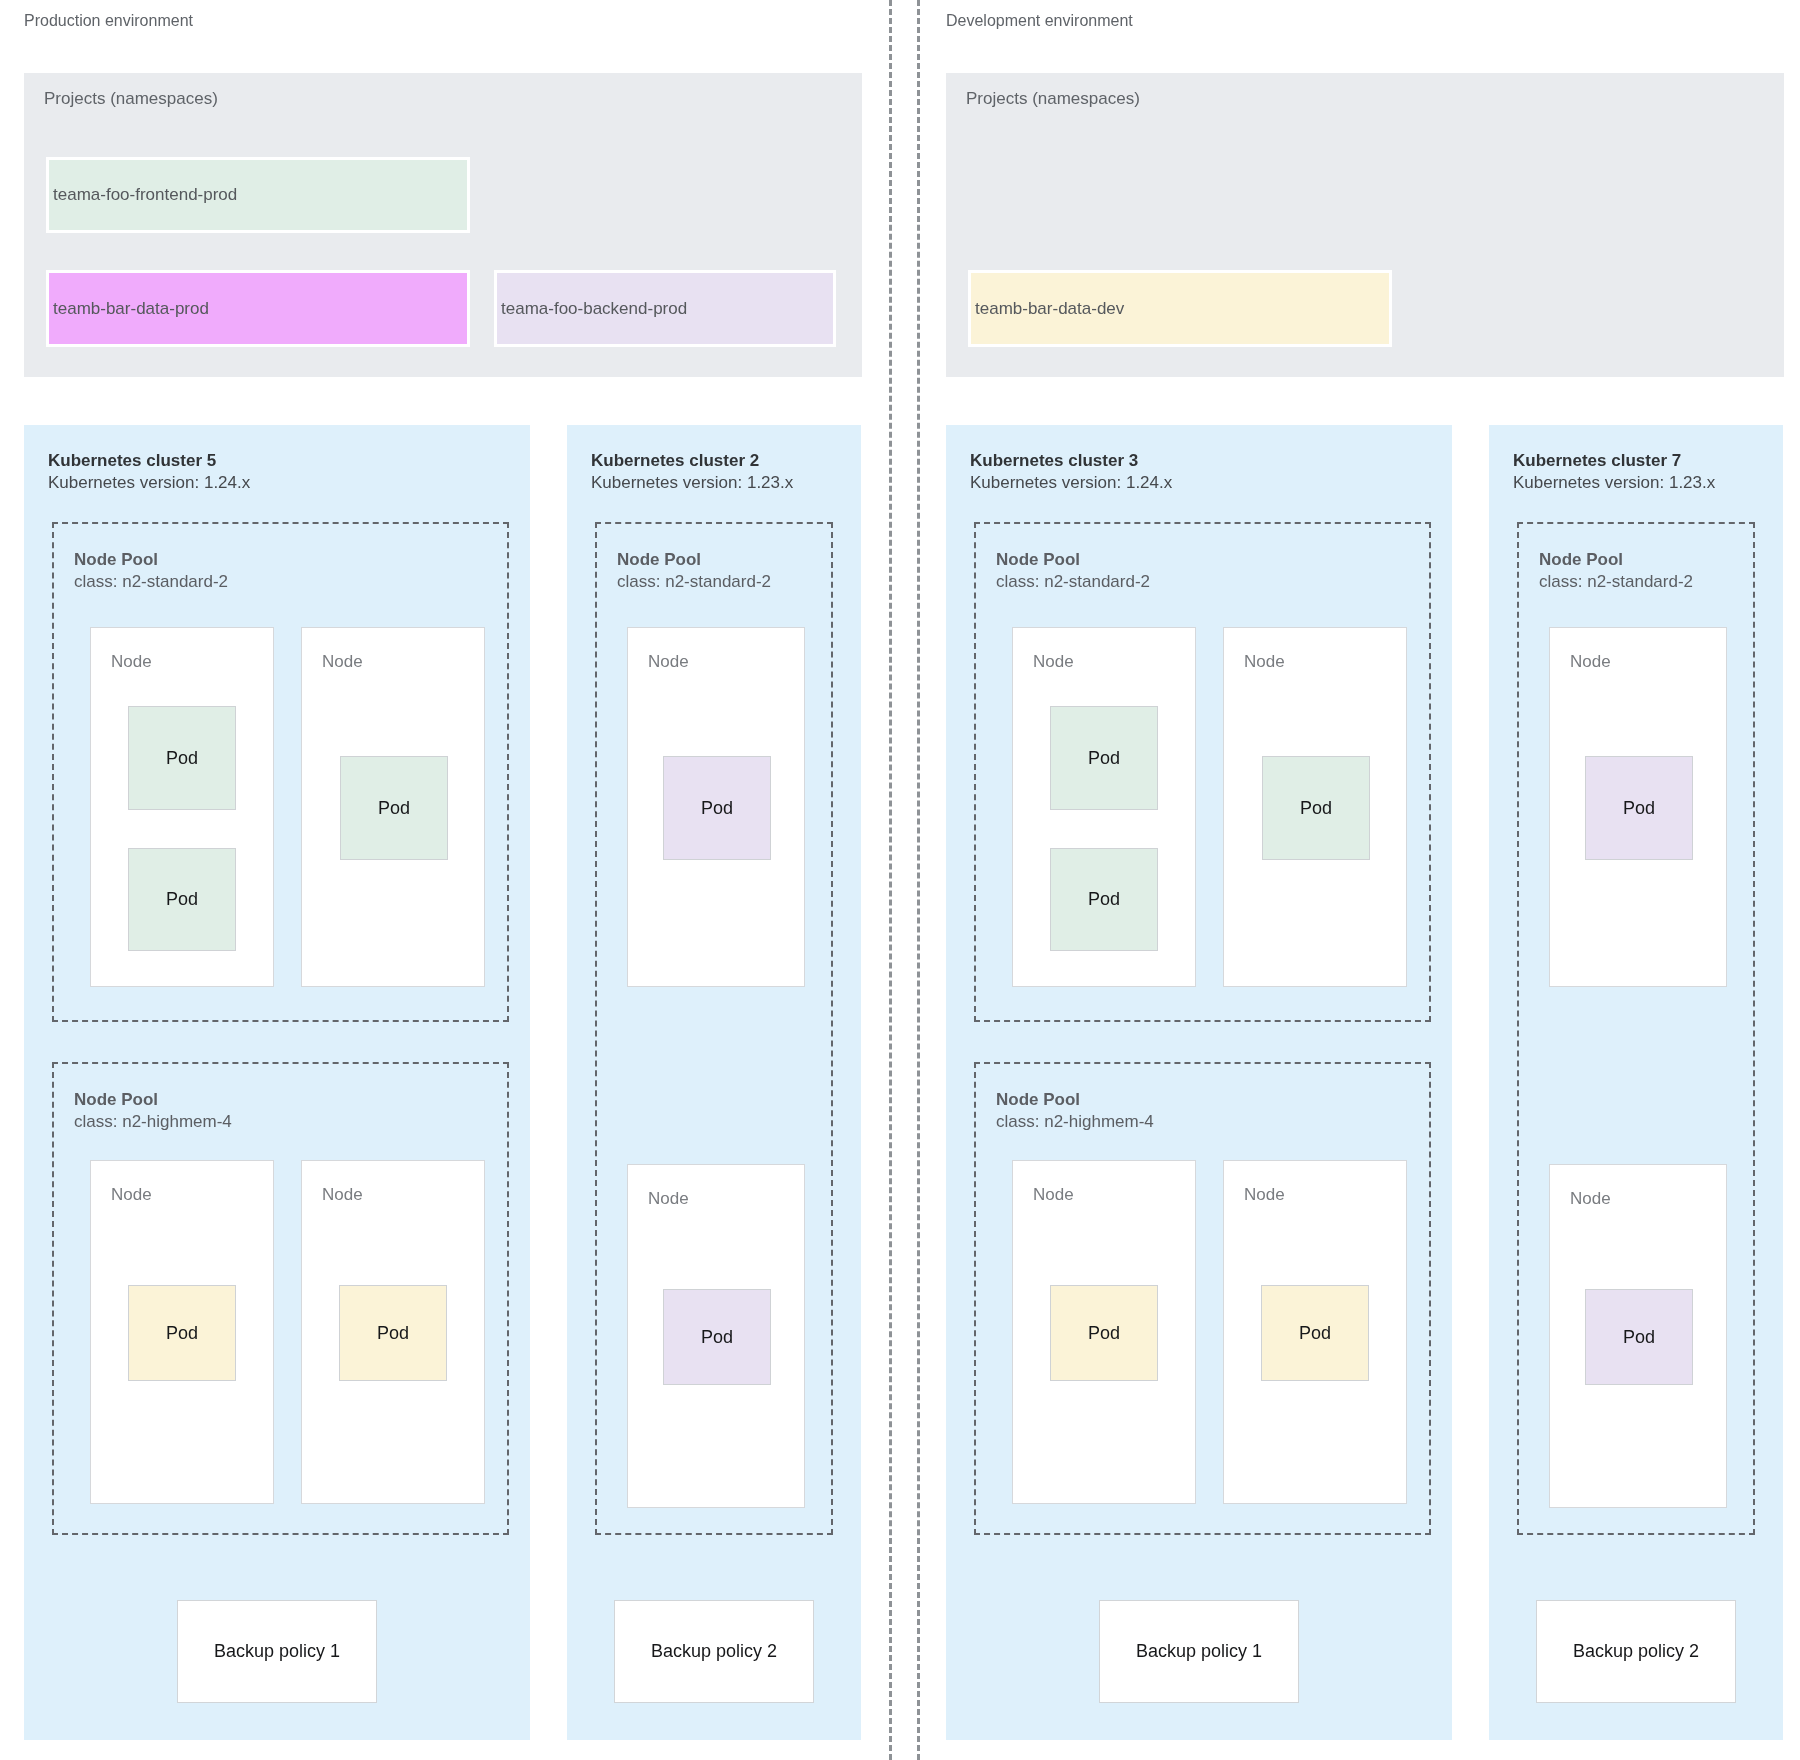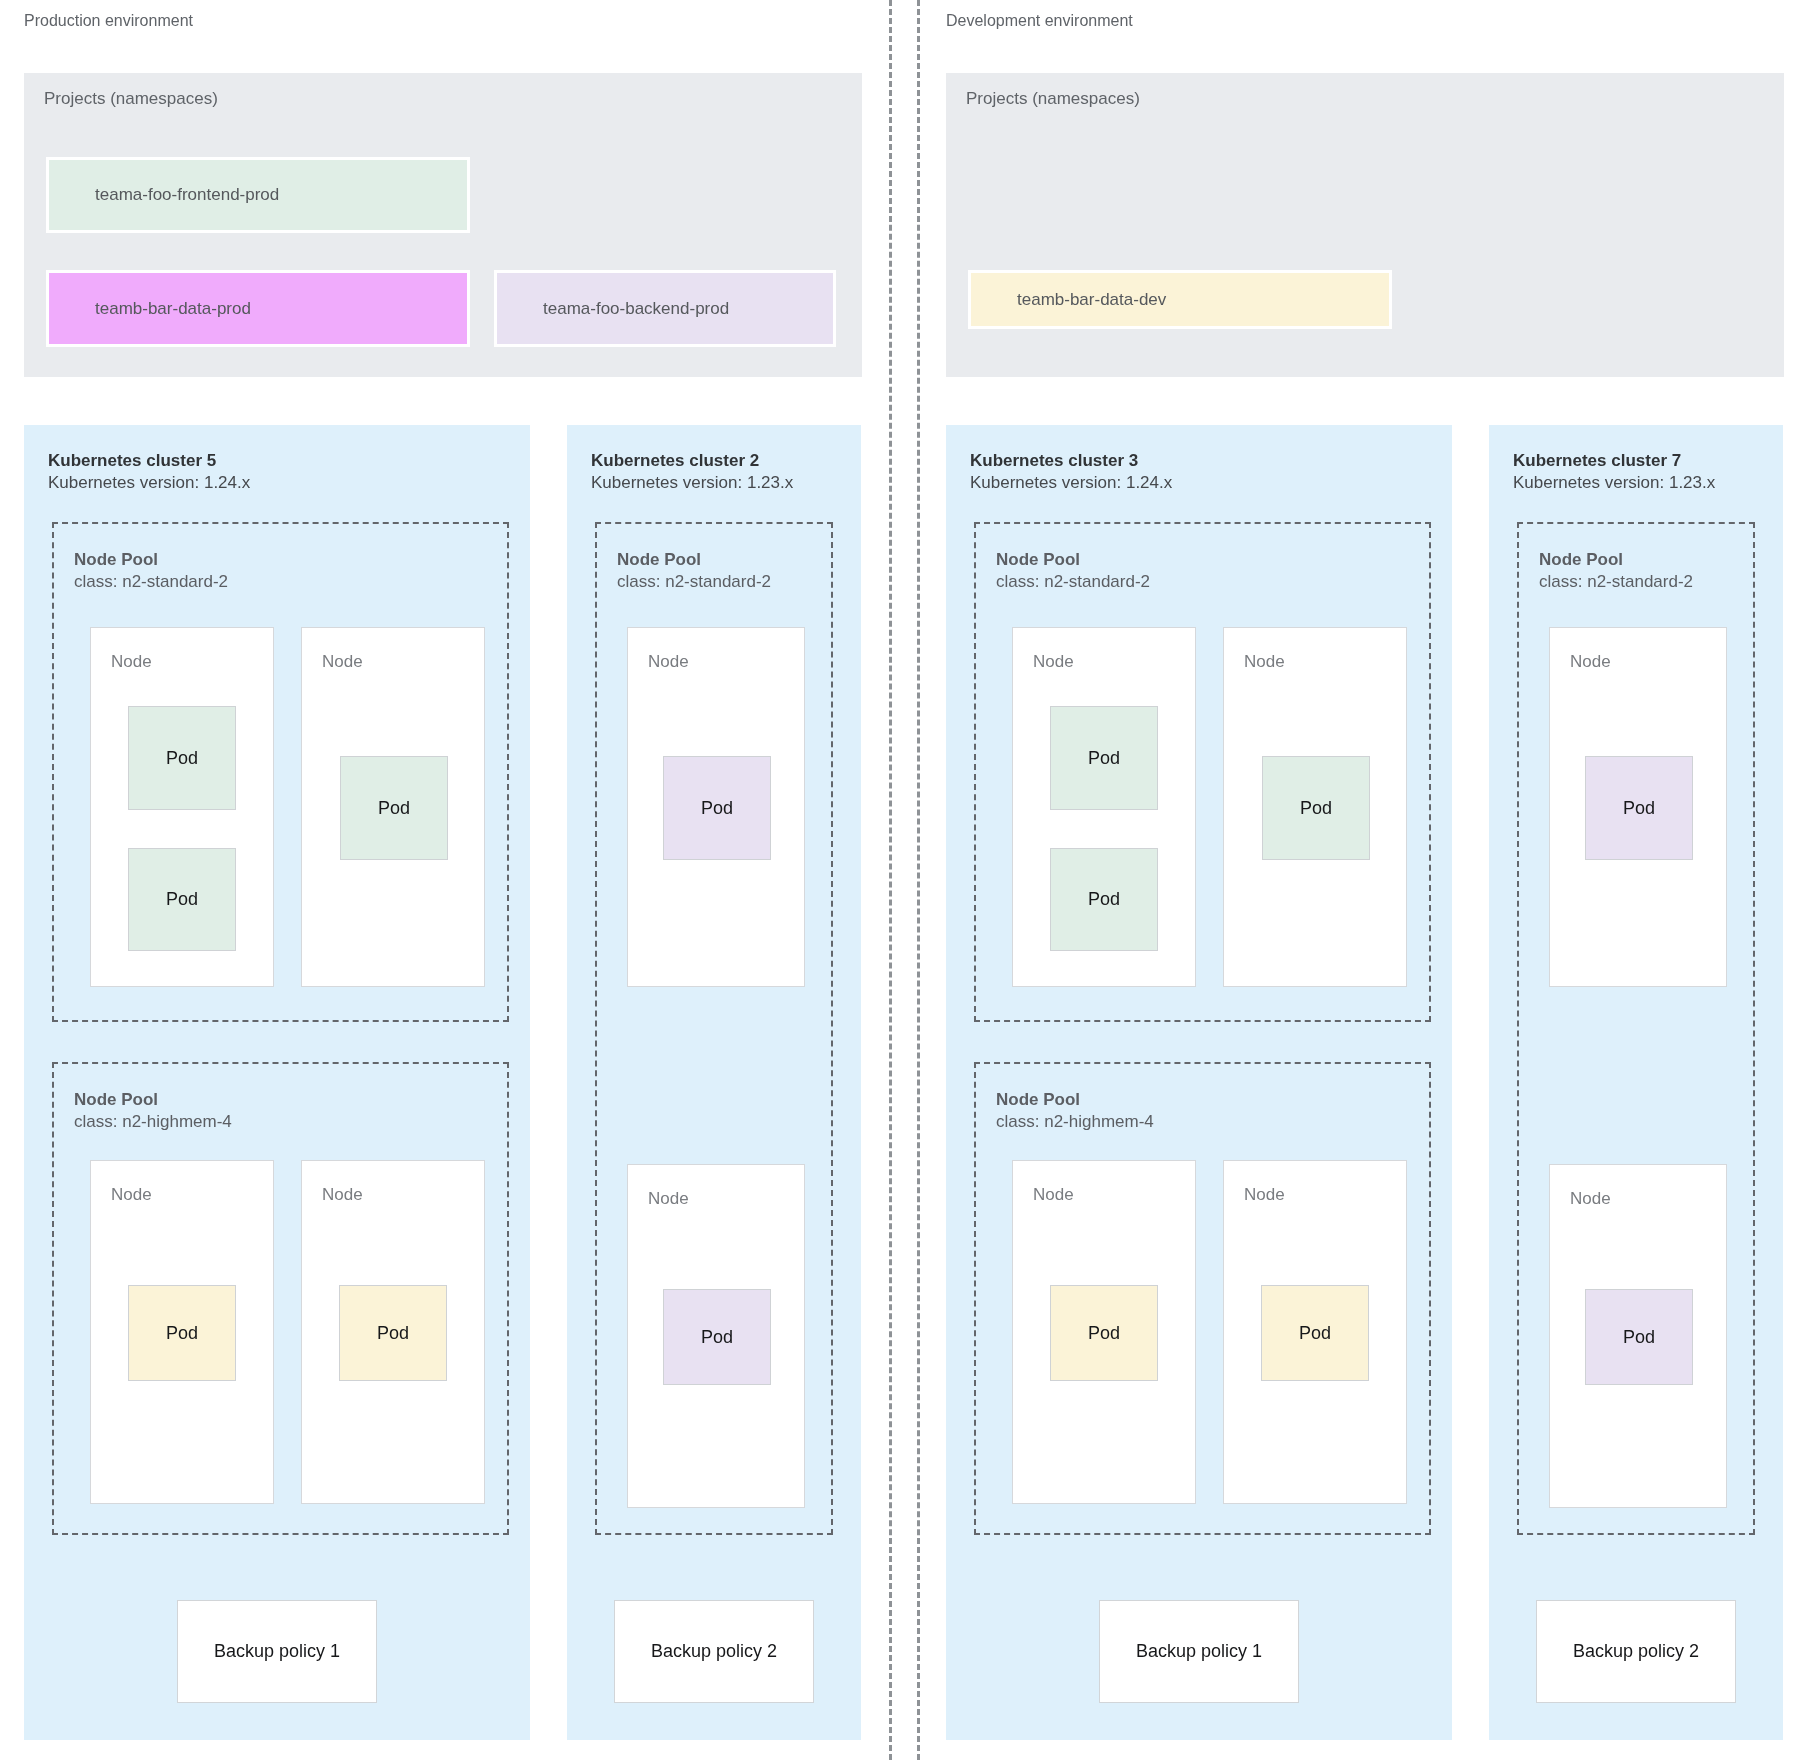--- a/index.html
+++ b/index.html
@@ -8,21 +8,21 @@
     font-family:"Liberation Sans", sans-serif;overflow:hidden;
   }
   .env{position:absolute;top:0;height:1760px;width:838px;}
   .env-label{position:absolute;left:0;top:12px;font-size:16px;color:#5f6368;white-space:nowrap;}
   .projects{position:absolute;box-sizing:border-box;}
   .projects-title{position:absolute;left:20px;top:16px;font-size:17px;color:#5f6368;white-space:nowrap;}
   .ns{
     position:absolute;box-sizing:border-box;border:3px solid #ffffff;
     display:flex;align-items:center;font-size:17px;color:#55585c;
   }
-  .ns span{padding-left:4px;white-space:nowrap;margin-left:42px;}
+  .ns span{padding-left:4px;white-space:nowrap;}
   .cluster{position:absolute;box-sizing:border-box;}
   .cluster-title{position:absolute;left:24px;top:26px;font-size:17px;font-weight:bold;color:#313437;white-space:nowrap;}
   .cluster-version{position:absolute;left:24px;top:48px;font-size:17px;color:#46494d;white-space:nowrap;}
   .pool{position:absolute;box-sizing:border-box;border:2px dashed #63666b;}
   .pool-title{position:absolute;left:20px;top:26px;font-size:17px;font-weight:bold;color:#5b5e63;white-space:nowrap;}
   .pool-class{position:absolute;left:20px;top:48px;font-size:17px;color:#5b5e63;white-space:nowrap;}
   .node{position:absolute;box-sizing:border-box;background:#ffffff;border:1px solid #d6d8db;}
   .node-label{position:absolute;left:20px;top:24px;font-size:17px;color:#797c80;}
   .pod{
     position:absolute;box-sizing:border-box;border:1px solid #cfd2d5;
@@ -101,21 +101,21 @@
             <div class="pod" style="left: 35px; top: 124px; width: 108px; height: 96px; background: rgb(232, 225, 242);">Pod</div>
           </div>
         </div>
         <div class="backup" style="left: 47px; top: 1175px; width: 200px; height: 103px;">Backup policy 2</div>
       </div>
     </div>
     <div class="env" style="left: 946px; top: 0px;">
       <div class="env-label">Development environment</div>
       <div class="projects" style="left: 0px; top: 73px; width: 838px; height: 304px; background: rgb(233, 235, 238);">
         <div class="projects-title">Projects (namespaces)</div>
-        <div class="ns" style="left: 22px; top: 197px; width: 424px; height: 59px; background: rgb(251, 243, 215);">
+        <div class="ns" style="left: 22px; top: 197px; width: 424px; height: 77px; background: rgb(251, 243, 215);">
           <span>teamb-bar-data-dev</span>
         </div>
       </div>
       <div class="cluster" style="left: 0px; top: 425px; width: 506px; height: 1315px; background: rgb(222, 240, 251);">
         <div class="cluster-title">Kubernetes cluster 3</div>
         <div class="cluster-version">Kubernetes version: 1.24.x</div>
         <div class="pool" style="left: 28px; top: 97px; width: 457px; height: 500px;">
           <div class="pool-title">Node Pool</div>
           <div class="pool-class">class: n2-standard-2</div>
           <div class="node" style="left: 36px; top: 103px; width: 184px; height: 360px;">

